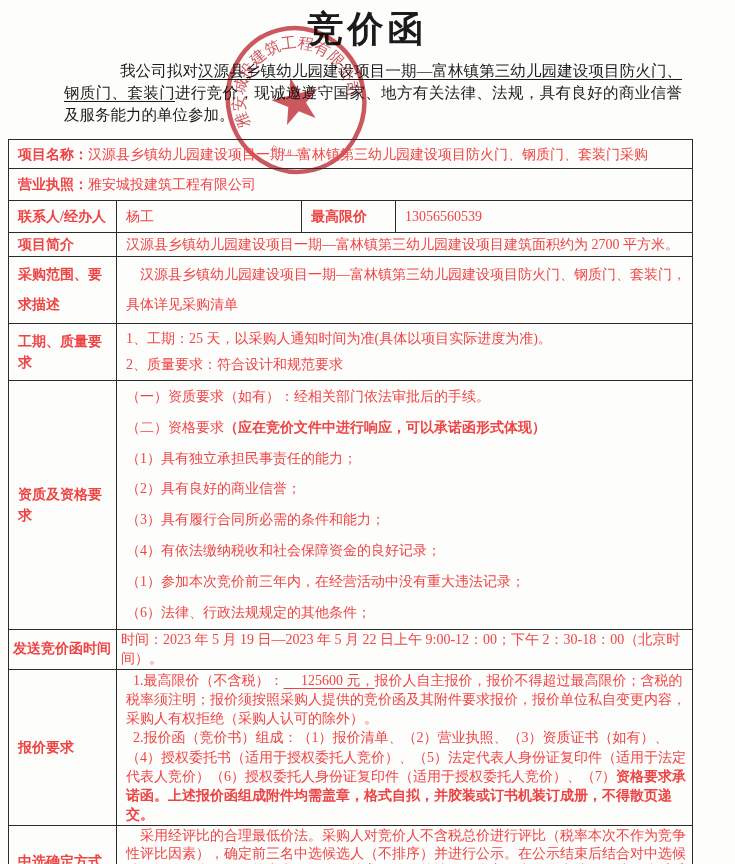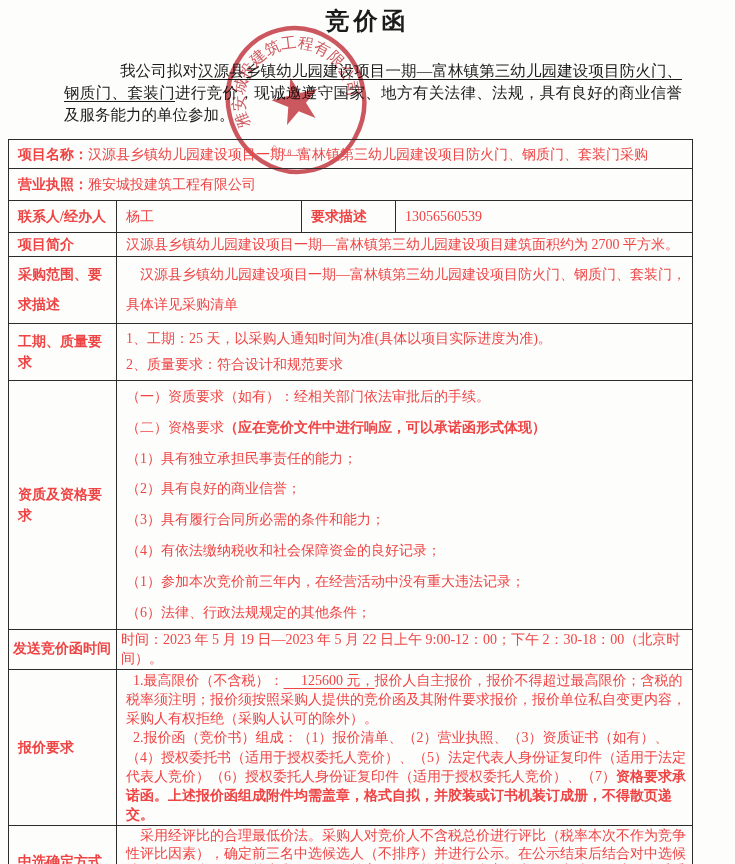--- a/index.html
+++ b/index.html
@@ -3,21 +3,21 @@
 <meta charset="utf-8">
 <style>
   html,body{margin:0;padding:0;}
   body{
     width:735px;height:864px;position:relative;overflow:hidden;
     background:#fdfdfc;color:#1b1b1b;
     font-family:"Liberation Serif","DejaVu Serif",serif;
   }
   .doc-title{
     position:absolute;top:5px;left:0;right:0;
-    text-align:center;font-size:24px;font-weight:bold;letter-spacing:4px;
+    text-align:center;font-size:36px;font-weight:bold;letter-spacing:4px;
   }
   .intro{
     position:absolute;top:44px;left:64px;width:618px;
     font-size:15.5px;line-height:22.4px;text-align:justify;text-indent:56px;
   }
   .u{text-decoration:underline;text-underline-offset:3px;}
   .seal{
     position:absolute;left:218px;top:2px;width:164px;height:182px;
     mix-blend-mode:multiply;opacity:.85;pointer-events:none;
   }
@@ -79,21 +79,21 @@
     <td colspan="4"><span class="inline-lbl">项目名称：</span><span>汉源县乡镇幼儿园建设项目一期—富林镇第三幼儿园建设项目防火门、钢质门、套装门采购</span></td>
   </tr>
 
   <tr class="r2">
     <td colspan="4"><span class="inline-lbl">营业执照：</span><span>雅安城投建筑工程有限公司</span></td>
   </tr>
 
   <tr class="r3">
     <td class="lbl">联系人/经办人</td>
     <td>杨工</td>
-    <td class="lbl">要求描述</td>
+    <td class="lbl">最高限价</td>
     <td>13056560539</td>
   </tr>
 
   <tr class="r4">
     <td class="lbl">项目简介</td>
     <td colspan="3" class="ct">汉源县乡镇幼儿园建设项目一期—富林镇第三幼儿园建设项目建筑面积约为 2700 平方米。</td>
   </tr>
 
   <tr class="r5">
     <td class="lbl">采购范围、要求描述</td>

